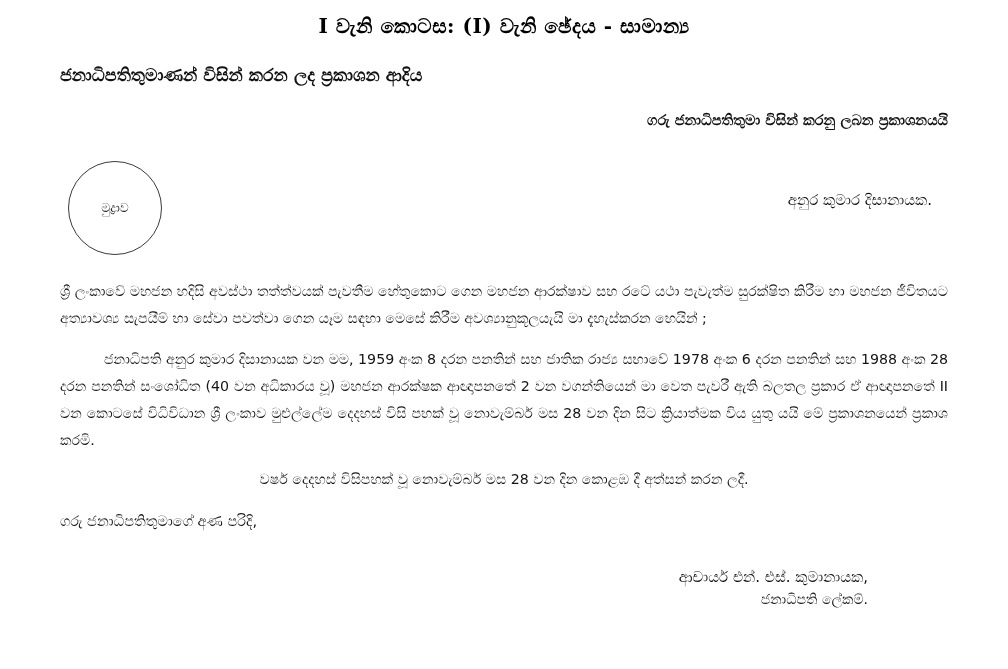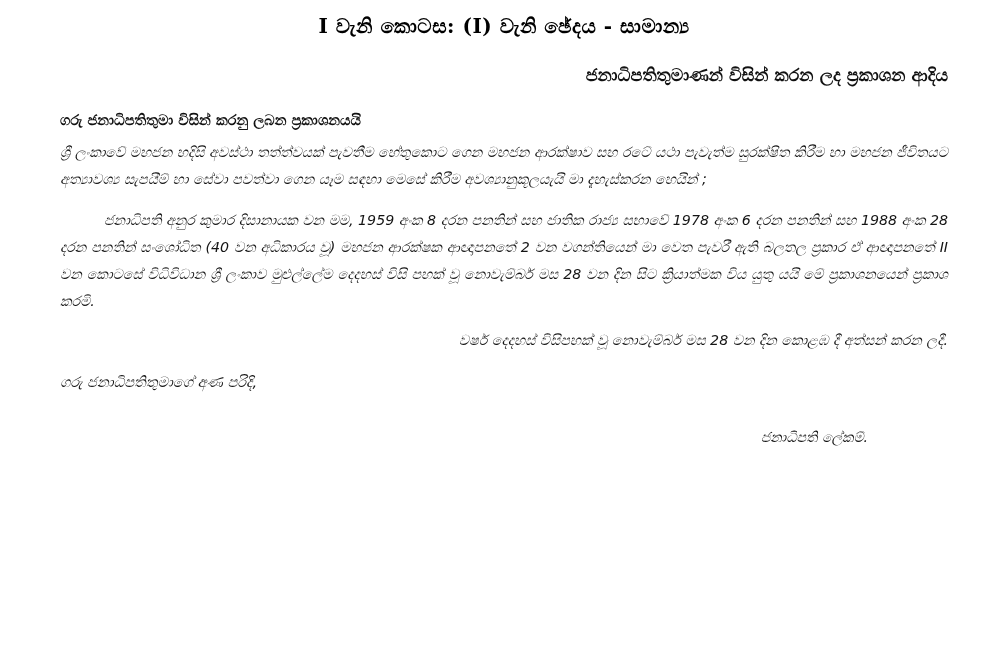--- a/index.html
+++ b/index.html
@@ -26,29 +26,29 @@
     text-align: center;
     font-family: "DejaVu Serif", "Liberation Serif", serif;
     font-size: 20px;
     font-weight: 700;
     letter-spacing: 0.5px;
     margin-top: 14px;
     line-height: 1.25;
     color: #000;
   }
   .subtitle-1 {
-    text-align: right;
+    text-align: left;
     font-family: "DejaVu Sans", sans-serif;
     font-size: 17.5px;
     font-weight: 700;
     margin-top: 26px;
     color: #111;
   }
   .subtitle-2 {
-    text-align: left;
+    text-align: right;
     font-family: "DejaVu Sans", sans-serif;
     font-size: 14.5px;
     font-weight: 700;
     margin-top: 26px;
     color: #111;
   }
   .seal-row {
     position: relative;
     height: 96px;
     margin-top: 26px;
@@ -70,41 +70,40 @@
   }
   .signatory-name {
     position: absolute;
     right: 16px;
     top: 36px;
     font-size: 15px;
     font-weight: 400;
     color: #111;
   }
   .body-block {
-    margin-top: 10px;
-    font-style: italic;
+    margin-top: 27px;
   }
   .para {
     font-size: 14.2px;
     line-height: 2.0;
     text-align: justify;
     color: #141414;
     margin: 0 0 16px 0;
   }
   .para.indent {
     text-indent: 44px;
   }
   .para.tight {
     line-height: 1.9;
     margin-bottom: 14px;
   }
   .para.single {
     line-height: 1.6;
     margin-bottom: 22px;
-    text-align: right;
+    text-align: center;
   }
   .by-order {
     text-align: left;
     font-size: 14.5px;
     margin: 4px 0 0 0;
     color: #141414;
   }
   .secretary-block {
     margin-top: 36px;
     text-align: right;
@@ -125,28 +124,33 @@
 <body>
 
 <div class="page">
 
   <div class="gazette-title">I වැනි කොටස: (I) වැනි ඡේදය - සාමාන්‍ය</div>
 
   <div class="subtitle-1">ජනාධිපතිතුමාණන් විසින් කරන ලද ප්‍රකාශන ආදිය</div>
 
   <div class="subtitle-2">ගරු ජනාධිපතිතුමා විසින් කරනු ලබන ප්‍රකාශනයයි</div>
 
+  <div class="seal-row">
+    <div class="seal">මුද්‍රාව</div>
+    <div class="signatory-name">අනුර කුමාර දිසානායක.</div>
+  </div>
 
   <div class="body-block">
     <p class="para tight">ශ්‍රී ලංකාවේ මහජන හදිසි අවස්ථා තත්ත්වයක් පැවතීම හේතුකොට ගෙන මහජන ආරක්ෂාව සහ රටේ යථා පැවැත්ම සුරක්ෂිත කිරීම හා මහජන ජීවිතයට අත්‍යාවශ්‍ය සැපයීම් හා සේවා පවත්වා ගෙන යෑම සඳහා මෙසේ කිරීම අවශ්‍යානුකූලයැයි මා දැහැස්කරන හෙයින් ;</p>
 
     <p class="para indent tight">ජනාධිපති අනුර කුමාර දිසානායක වන මම, 1959 අංක 8 දරන පනතින් සහ ජාතික රාජ්‍ය සභාවේ 1978 අංක 6 දරන පනතින් සහ 1988 අංක 28 දරන පනතින් සංශෝධිත (40 වන අධිකාරය වූ) මහජන ආරක්ෂක ආඥාපනතේ 2 වන වගන්තියෙන් මා වෙත පැවරී ඇති බලතල ප්‍රකාර ඒ ආඥාපනතේ II වන කොටසේ විධිවිධාන ශ්‍රී ලංකාව මුළුල්ලේම දෙදහස් විසි පහක් වූ නොවැම්බර් මස 28 වන දින සිට ක්‍රියාත්මක විය යුතු යයි මේ ප්‍රකාශනයෙන් ප්‍රකාශ කරමි.</p>
 
     <p class="para single">වර්ෂ දෙදහස් විසිපහක් වූ නොවැම්බර් මස  28 වන දින කොළඹ දී අත්සන් කරන ලදී.</p>
 
     <p class="by-order">ගරු ජනාධිපතිතුමාගේ අණ පරිදි,</p>
 
     <div class="secretary-block">
+      <div class="secretary-name">ආචාර්ය එන්. එස්. කුමානායක,</div>
       <div class="secretary-role">ජනාධිපති ලේකම්.</div>
     </div>
   </div>
 
 </div>
 
 </body></html>

